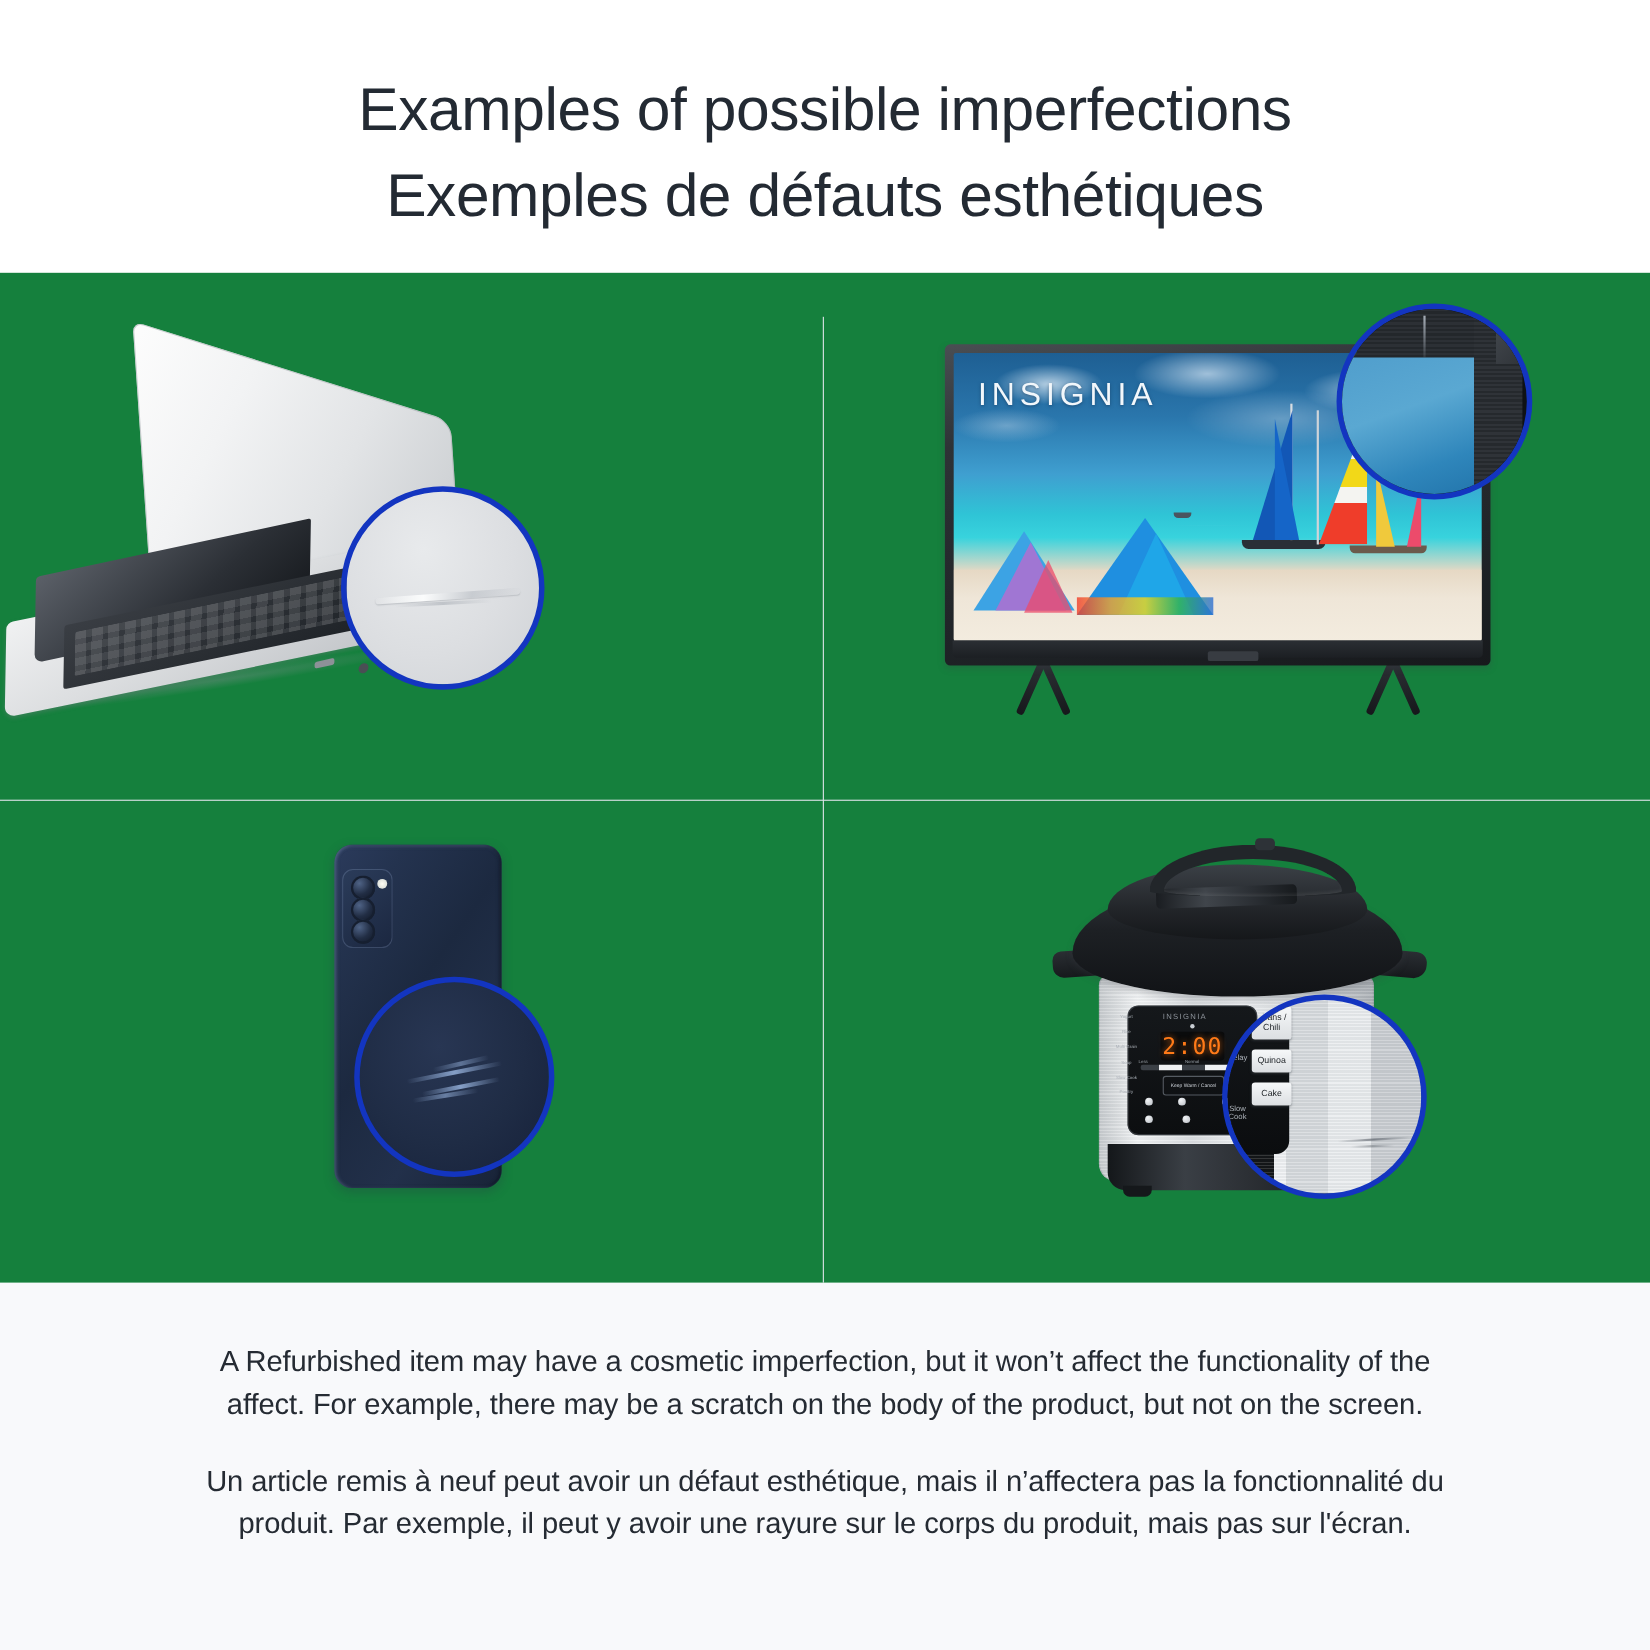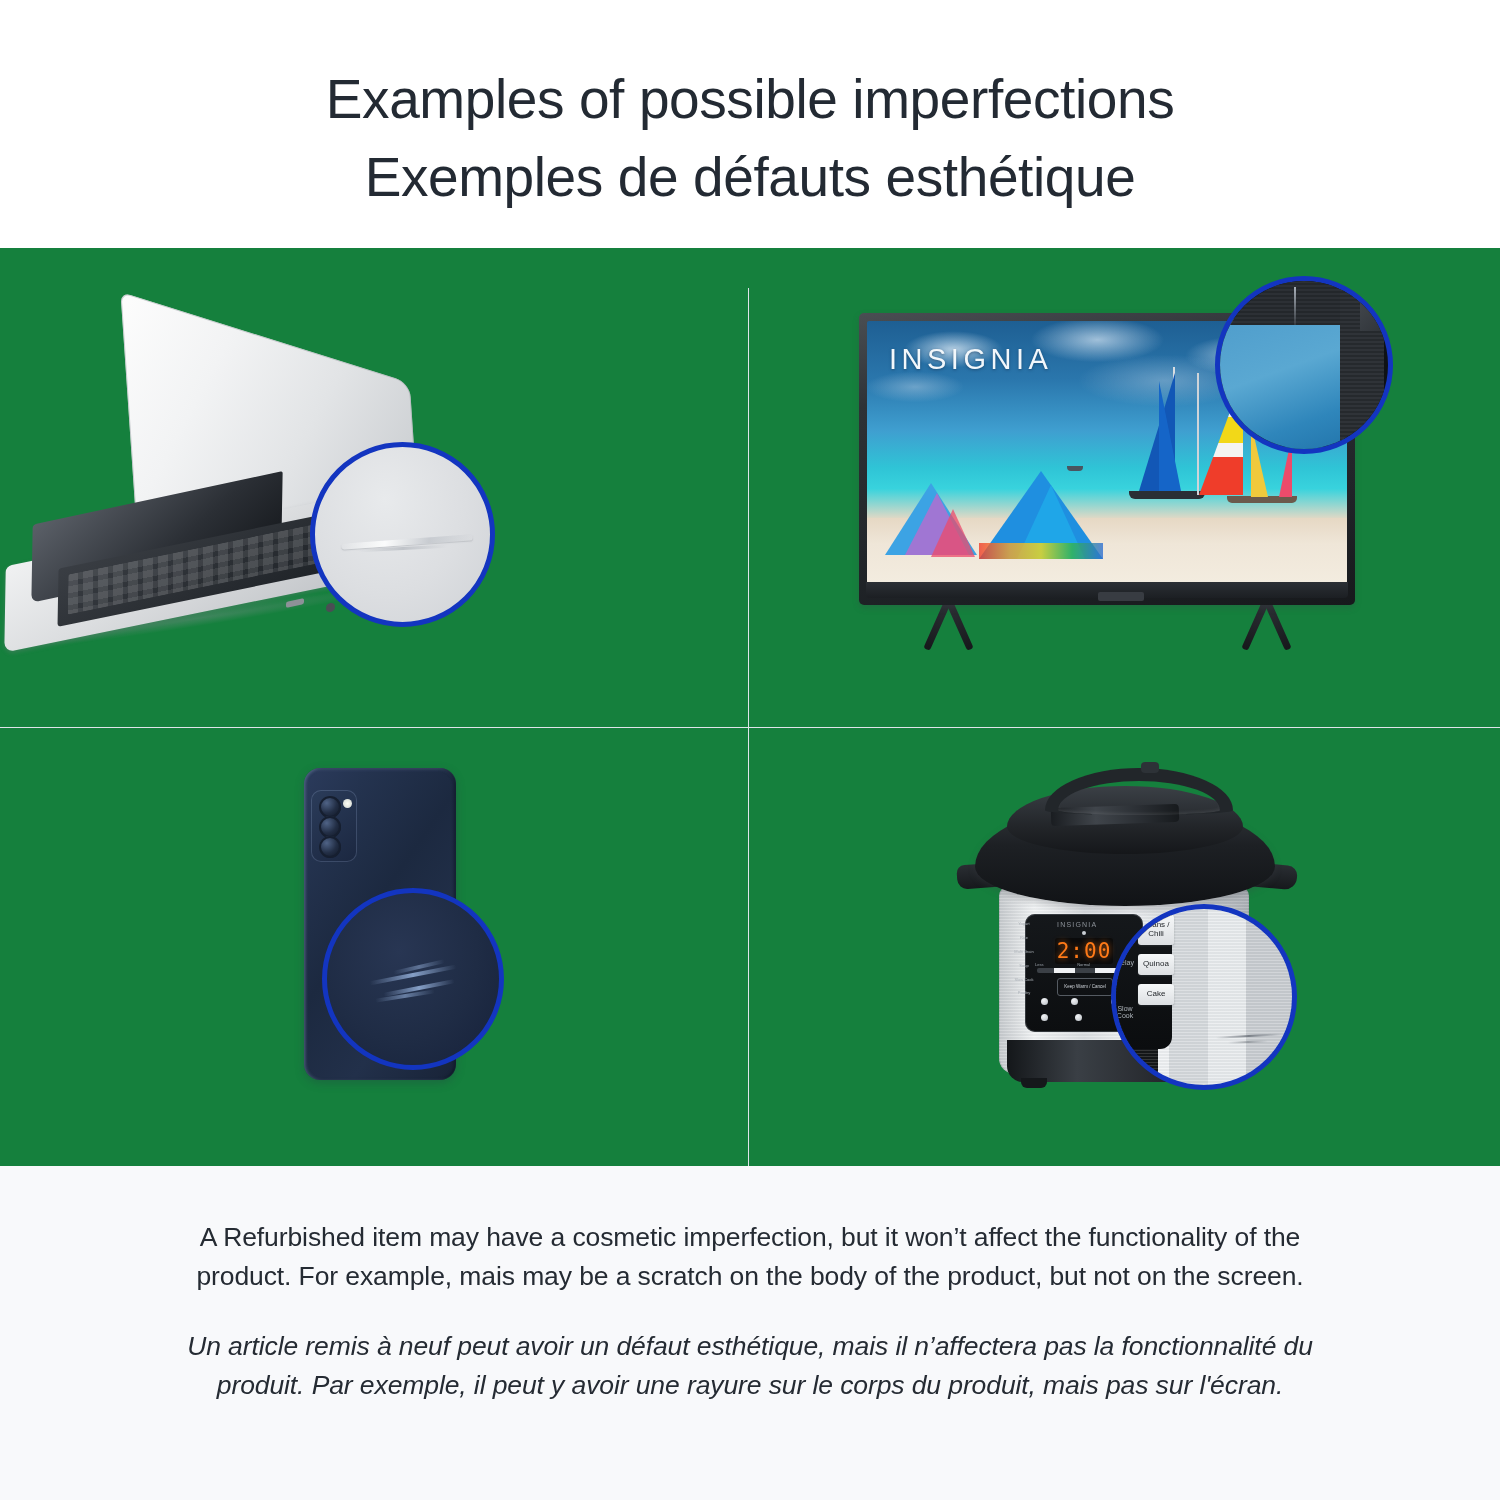--- a/index.html
+++ b/index.html
@@ -264,30 +264,30 @@
   .ckz-scratch2{position:absolute;left:112px;top:132px;width:40px;height:1.5px;
     background:linear-gradient(90deg,rgba(120,126,132,0),rgba(120,126,132,.6),rgba(120,126,132,0));
     transform:rotate(-2deg);}
 
   
   .footer{position:absolute;left:0;top:1166px;width:1500px;height:334px;background:#f8f9fb;
           display:flex;flex-direction:column;align-items:center;}
   .para{width:1130px;text-align:center;color:#252b33;font-size:26.5px;font-weight:300;
         line-height:1.46;letter-spacing:-0.1px;}
   .para.en{margin-top:52px;}
-  .para.fr{margin-top:32px;font-style:italic;}
+  .para.fr{margin-top:32px;}
 </style>
 </head>
 <body>
 
 <div id="page">
 
   <div class="header">
     <div class="title-line l1">Examples of possible imperfections</div>
-    <div class="title-line l2">Exemples de défauts esthétique</div>
+    <div class="title-line l2">Exemples de défauts esthétiques</div>
   </div>
 
   <div class="grid">
     <div class="vline"></div>
     <div class="hline"></div>
 
     <div class="cell tl">
       <div class="laptop-wrap">
         <div class="lid-edge"></div>
         <div class="lid"></div>
@@ -433,17 +433,17 @@
             <div>Cake</div>
           </div>
           <div class="ckz-scratch"></div>
           <div class="ckz-scratch2"></div>
         </div>
       </div>
     </div>
   </div>
 
   <div class="footer">
-    <div class="para en">A Refurbished item may have a cosmetic imperfection, but it won’t affect the functionality of the product. For example, mais may be a scratch on the body of the product, but not on the screen.</div>
+    <div class="para en">A Refurbished item may have a cosmetic imperfection, but it won’t affect the functionality of the affect. For example, there may be a scratch on the body of the product, but not on the screen.</div>
     <div class="para fr">Un article remis à neuf peut avoir un défaut esthétique, mais il n’affectera pas la fonctionnalité du produit. Par exemple, il peut y avoir une rayure sur le corps du produit, mais pas sur l'écran.</div>
   </div>
 
 </div>
 
 </body></html>

